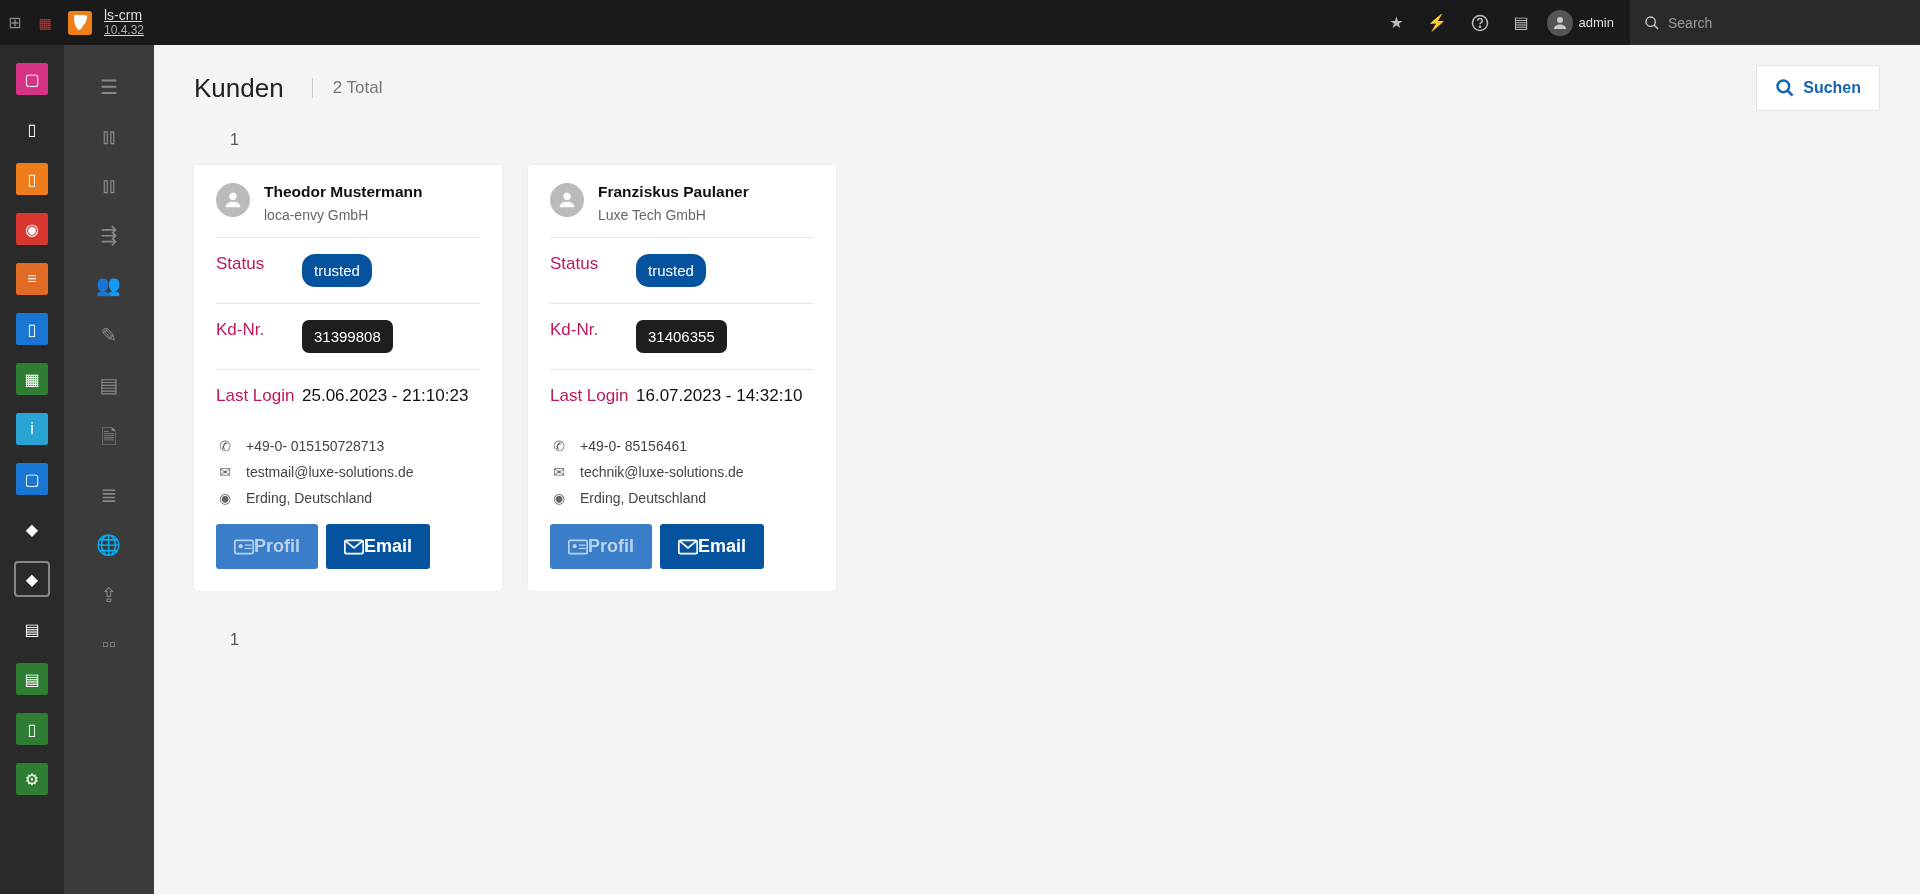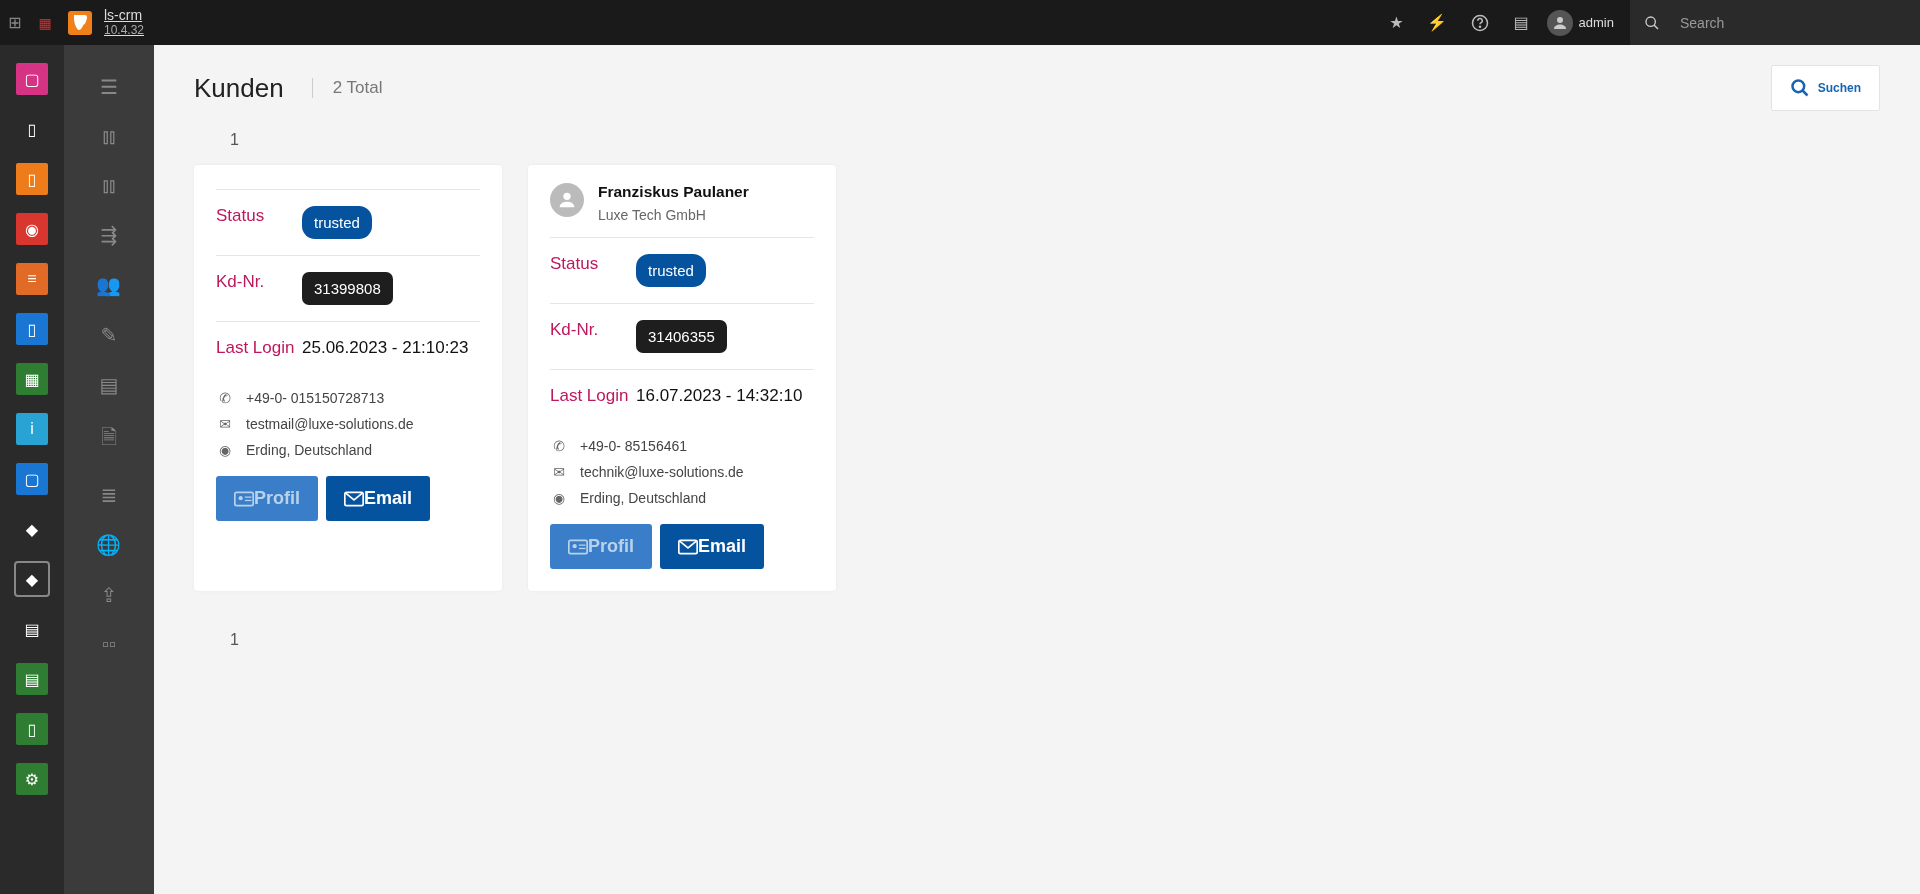--- a/index.html
+++ b/index.html
@@ -11,41 +11,41 @@
 .topbar .red-icon { width:30px; text-align:center; color:#c33; font-size:14px; cursor:pointer; padding:0 8px;}
 .topbar .logo { width:24px; height:24px; margin:0 8px; background:#f08019; border-radius:3px; display:inline-block; position:relative;}
 .topbar .app-name { color:#ddd; font-size:14px; line-height:1.1;}
 .topbar .app-ver { color:#aaa; font-size:12px;}
 .topbar .app-block { display:flex; flex-direction:column; margin-left:4px;text-decoration:underline;}
 .topbar .spacer { flex:1; }
 .topbar .tlink { padding:0 12px; color:#bbb; font-size:16px; cursor:pointer;}
 .topbar .avatar-top { width:26px; height:26px; border-radius:50%; background:#555; display:flex; align-items:center; justify-content:center; color:#ccc; margin:0 6px;}
 .topbar .admin-name { color:#ddd; margin-right:16px;}
 .topbar .search-zone { display:flex; align-items:center; background:#2a2a2a; height:45px; padding:0 14px; width:290px;}
-.topbar .search-zone input { background:transparent; border:none; outline:none; color:#ddd; font-size:14px; margin-left:20px; width:200px;}
+.topbar .search-zone input { background:transparent; border:none; outline:none; color:#ddd; font-size:14px; margin-left:8px; width:200px;}
 .topbar .search-zone input::placeholder{color:#999;}
 
 
 .modbar { position:absolute; top:45px; left:0; width:64px; height:calc(100% - 45px); background:#2a2a2a; padding-top:18px; display:flex; flex-direction:column; align-items:center; gap:18px;}
 .modbar .m { width:32px; height:32px; border-radius:2px; display:flex; align-items:center; justify-content:center; font-size:16px; color:#fff;}
 .m-mag{background:#d63384;} .m-plain{background:transparent;color:#bbb;} .m-orange{background:#ee7c1a;} .m-red{background:#d9362f;} .m-stripes{background:#e06a26;} .m-blue{background:#1976d2;} .m-green{background:#2e7d32;} .m-info{background:#29a2d4;} .m-dark{background:#1976d2;}
 .modbar .m.sel{outline:2px solid #888;}
 
 
 .rail2 { position:absolute; top:45px; left:64px; width:90px; height:calc(100% - 45px); background:#3b3b3b; display:flex; flex-direction:column; align-items:center; padding-top:30px; gap:26px;}
 .rail2 .r { color:#888; font-size:20px; cursor:pointer;}
 .scrollhint{position:absolute; left:64px; top:45px; width:8px; height:240px; background:#999; border-radius:4px;}
 
 
 .main { position:absolute; top:45px; left:154px; right:0; bottom:0; background:#f4f4f4; padding:20px 40px; overflow:auto;}
 .page-head { display:flex; align-items:center; margin-bottom:10px;}
 .page-title { font-size:26px; font-weight:500; color:#222;}
 .page-count { margin-left:28px; color:#777; border-left:1px solid #ccc; padding-left:20px; font-size:17px;}
 .search-btn-wrap { margin-left:auto;}
-.search-btn { background:#fff; border:1px solid #e3e3e3; padding:12px 18px; font-size:12px; font-weight:600; color:#1665b0; cursor:pointer; display:flex; align-items:center; gap:8px; border-radius:2px;}
+.search-btn { background:#fff; border:1px solid #e3e3e3; padding:12px 18px; font-size:16px; font-weight:600; color:#1665b0; cursor:pointer; display:flex; align-items:center; gap:8px; border-radius:2px;}
 .pager-num { color:#555; margin:20px 0 16px 36px; font-size:16px;}
 
 
 .cards { display:flex; gap:26px;}
 .card { width:308px; background:#fff; border-radius:4px; padding:18px 22px 22px 22px; box-shadow:0 0 3px rgba(0,0,0,.06);}
 .card-head { display:flex; gap:14px; margin-bottom:14px;}
 .avatar { width:34px; height:34px; border-radius:50%; background:#bbb; display:flex; align-items:center; justify-content:center; color:#fff; flex-shrink:0;}
 .cust-name { font-weight:600; color:#111; font-size:15.5px;}
 .cust-co { color:#666; font-size:14px; margin-top:6px;}
 .sep { border-top:1px solid #e6e6e6; margin:6px 0;}
@@ -151,20 +151,32 @@
           </svg>
         <span>Suchen</span>
       </button>
     </div>
   </div>
 
   <div class="pager-num">1</div>
 
   <div class="cards" id="cards">
       <div class="card">
+    <div class="card-head">
+      <div class="avatar">
+        <svg width="22" height="22" viewBox="0 0 24 24" fill="#fff">
+              <circle cx="12" cy="8" r="4"></circle>
+              <path d="M4 20c0-4 4-6 8-6s8 2 8 6z"></path>
+            </svg>
+      </div>
+      <div>
+        <div class="cust-name">Theodor Mustermann</div>
+        <div class="cust-co">loca-envy GmbH</div>
+      </div>
+    </div>
     <div class="sep"></div>
     <div class="row">
       <div class="lab">Status</div>
       <div class="val"><span class="badge-trusted">trusted</span></div>
     </div>
     <div class="sep"></div>
     <div class="row">
       <div class="lab">Kd-Nr.</div>
       <div class="val"><span class="badge-id">31399808</span></div>
     </div>

